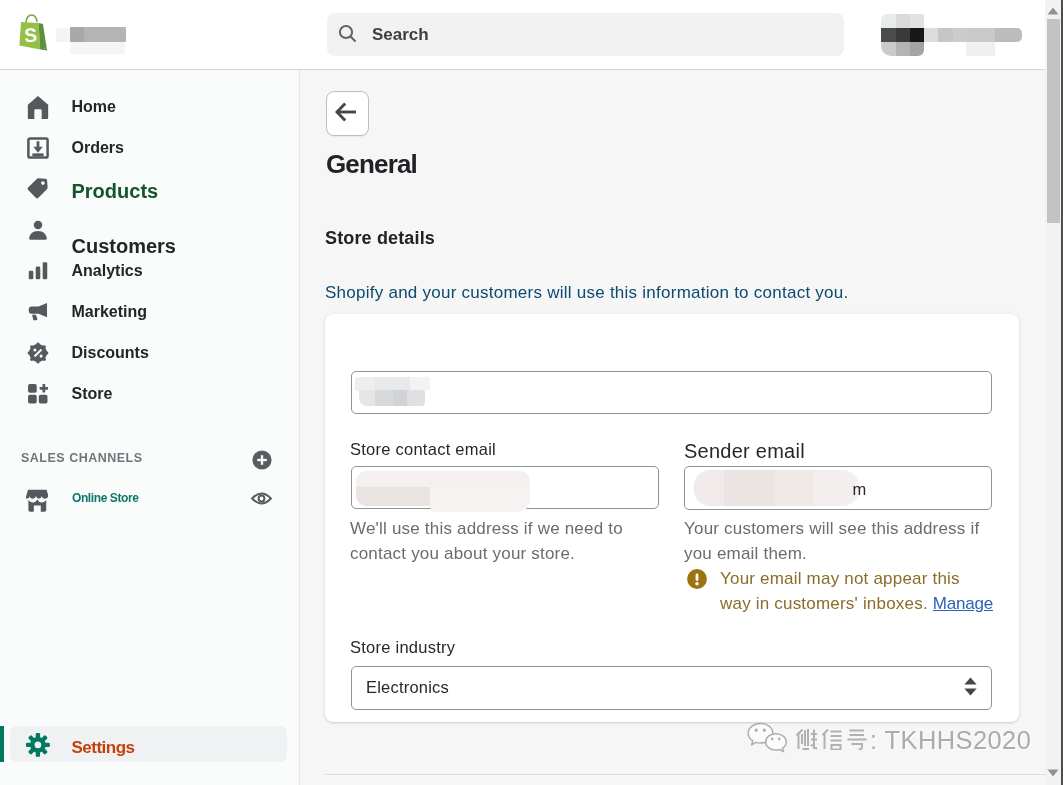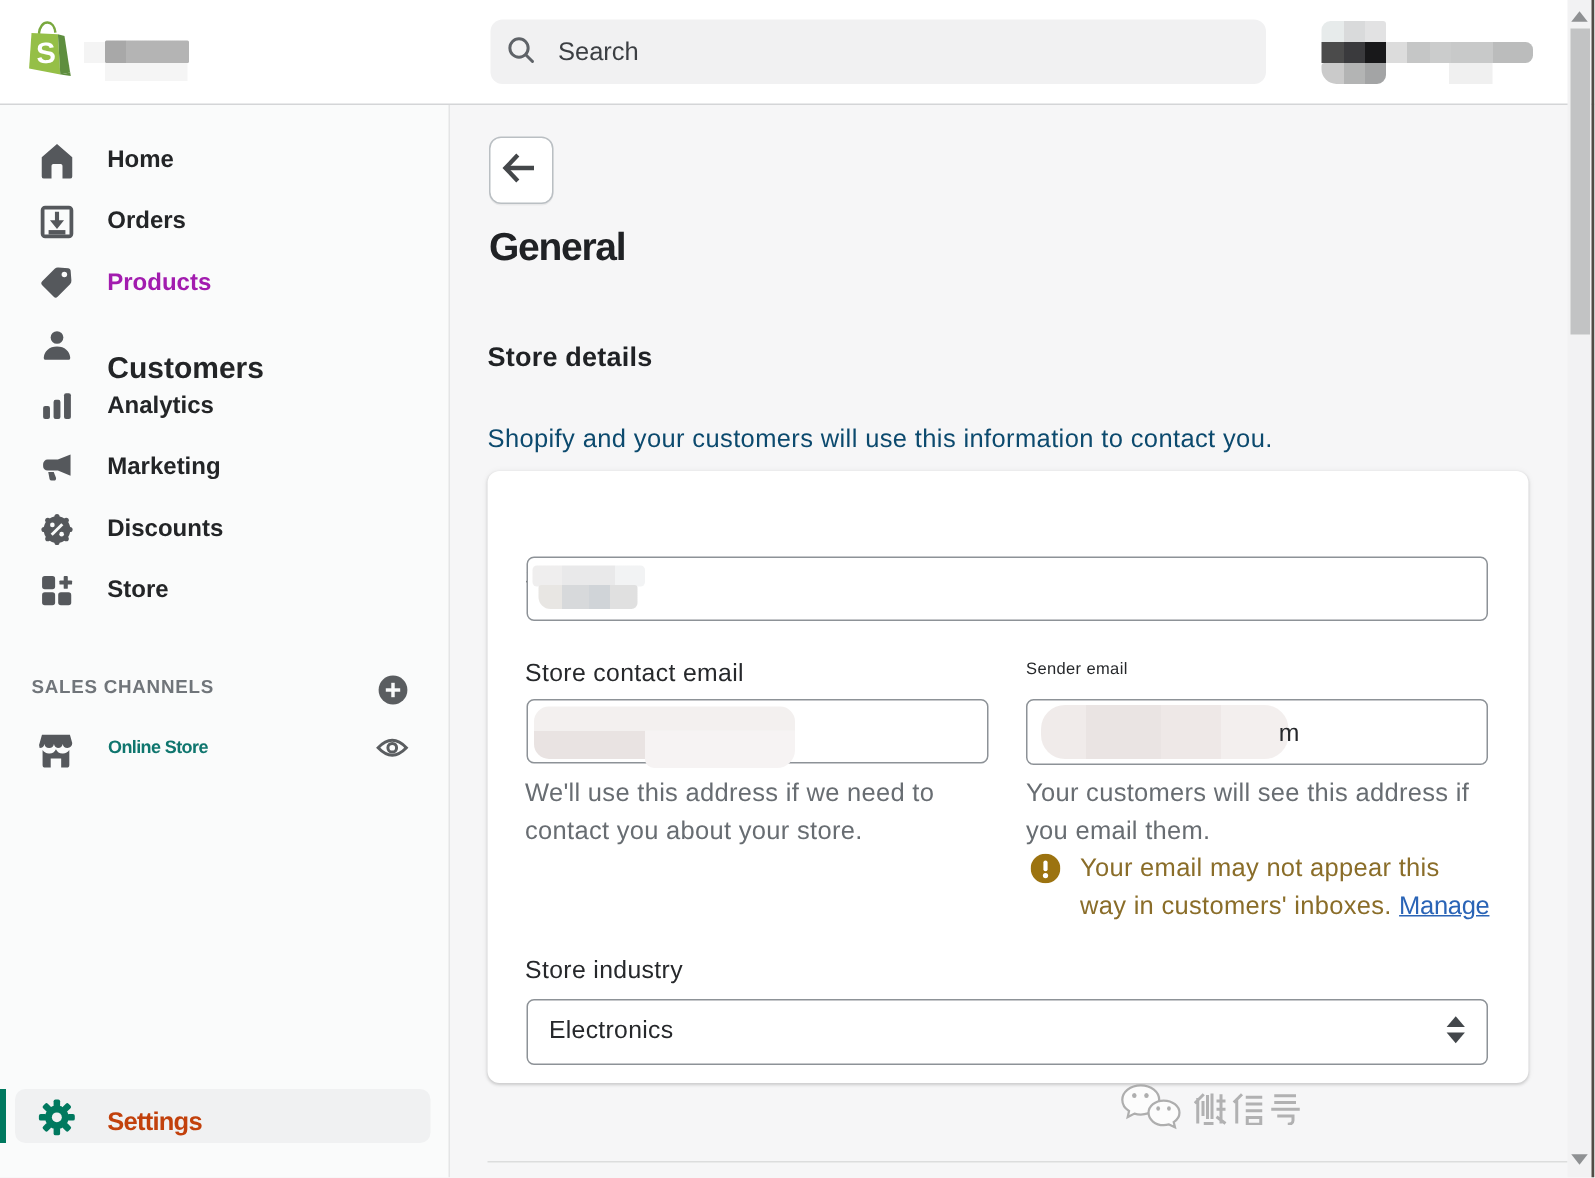--- a/index.html
+++ b/index.html
@@ -24,21 +24,21 @@
 
 <div class="abs" style="left:56px;top:28px;width:14px;height:14px;background:#f4f4f4;"></div>
 <div class="abs" style="left:70px;top:27px;width:56px;height:15px;background:linear-gradient(90deg,#a8a8a8 0 14px,#b4b4b4 14px 100%);border-radius:1px;"></div>
 <div class="abs" style="left:70px;top:42px;width:55px;height:12px;background:#f5f5f5;"></div>
 
 <div class="abs" style="left:327px;top:13px;width:517px;height:43px;background:#f1f1f2;border-radius:8px;"></div>
 <svg class="abs" style="left:338px;top:24px;" width="19" height="19" viewBox="0 0 19 19">
   <circle cx="8" cy="8" r="6.1" fill="none" stroke="#5f6368" stroke-width="2"></circle>
   <line x1="12.5" y1="12.5" x2="17" y2="17" stroke="#5f6368" stroke-width="2" stroke-linecap="round"></line>
 </svg>
-<div class="txt" style="left:372px;top:25.9px;font-size:17px;color:#3c3f43;">Search</div>
+<div class="txt" style="left:372px;top:25.9px;font-size:17px;color:#3c3f43;font-weight:bold;">Search</div>
 
 <div class="abs" style="left:881px;top:14px;width:43px;height:14px;background:linear-gradient(90deg,#e7ebeb 0 15px,#d9dadb 15px 29px,#e2e2e3 29px 100%);border-radius:6px 2px 0 0;"></div>
 <div class="abs" style="left:881px;top:28px;width:43px;height:14px;background:linear-gradient(90deg,#4b4b4b 0 15px,#3a3a3d 15px 29px,#18181a 29px 100%);"></div>
 <div class="abs" style="left:924px;top:28px;width:98px;height:14px;background:linear-gradient(90deg,#dcdcdc 0 14px,#c5c6c6 14px 29px,#cbcccc 29px 43px,#c8c9c9 43px 71px,#bbbcbc 71px 100%);border-radius:0 5px 5px 0;"></div>
 <div class="abs" style="left:881px;top:42px;width:43px;height:14px;background:linear-gradient(90deg,#cacaca 0 15px,#b3b4b4 15px 29px,#a3a4a5 29px 100%);border-radius:2px 0 6px 10px;"></div>
 <div class="abs" style="left:966px;top:42px;width:29px;height:14px;background:#f0f0f0;"></div>
 
 <div class="abs" style="left:0;top:70px;width:299px;height:715px;background:#fafbfb;border-right:1px solid #e4e5e6;"></div>
 
 <svg class="abs" style="left:26.1px;top:94.60000000000001px;" width="24" height="24.6" viewBox="0 0 21 21.5" fill="#55585c">
@@ -87,21 +87,21 @@
 <svg class="abs" style="left:26.1px;top:381.59999999999997px;" width="24" height="24.6" viewBox="0 0 21 21.5" fill="#55585c">
     <rect x="1.8" y="1.8" width="7.6" height="7.6" rx="1.6"></rect>
     <rect x="1.8" y="11.2" width="7.6" height="7.6" rx="1.6"></rect>
     <rect x="11.2" y="11.2" width="7.6" height="7.6" rx="1.6"></rect>
     <rect x="11.9" y="4.3" width="7.4" height="2.4" rx="0.5"></rect>
     <rect x="14.4" y="1.8" width="2.4" height="7.4" rx="0.5"></rect>
 </svg>
 
 <div class="txt" style="left:71.5px;top:99px;font-size:16px;font-weight:600;color:#232527;">Home</div>
 <div class="txt" style="left:71.5px;top:140px;font-size:16px;font-weight:600;color:#232527;">Orders</div>
-<div class="txt" style="left:71.5px;top:181px;font-size:16px;font-weight:600;color:#a21caf;">Products</div>
+<div class="txt" style="left:71.5px;top:181px;font-size:20px;font-weight:600;color:#14532d;">Products</div>
 <div class="txt" style="left:71.5px;top:236px;font-size:20px;font-weight:600;color:#232527;">Customers</div>
 <div class="txt" style="left:71.5px;top:263px;font-size:16px;font-weight:600;color:#232527;">Analytics</div>
 <div class="txt" style="left:71.5px;top:304px;font-size:16px;font-weight:600;color:#232527;">Marketing</div>
 <div class="txt" style="left:71.5px;top:345px;font-size:16px;font-weight:600;color:#232527;">Discounts</div>
 <div class="txt" style="left:71.5px;top:386px;font-size:16px;font-weight:600;color:#232527;">Store</div>
 
 <div class="txt" style="left:21px;top:452px;font-size:12.5px;font-weight:600;letter-spacing:0.5px;color:#70757a;">SALES CHANNELS</div>
 <svg class="abs" style="left:251.7px;top:449.6px;" width="20" height="20" viewBox="0 0 20 20">
   <circle cx="10" cy="10" r="9.6" fill="#5a5d60"></circle>
   <line x1="10" y1="5.2" x2="10" y2="14.8" stroke="#fafbfb" stroke-width="2.3"></line>
@@ -152,21 +152,21 @@
 <div class="txt" style="left:325px;top:284px;font-size:17px;letter-spacing:0.25px;color:#0c4a6e;">Shopify and your customers will use this information to contact you.</div>
 
 <div class="abs" style="left:324.5px;top:314px;width:694px;height:407.5px;background:#ffffff;border-radius:8px;box-shadow:0 0 5px rgba(23,24,24,0.05),0 1px 2px rgba(0,0,0,0.15);"></div>
 
 <div class="txt" style="left:350px;top:346.2px;font-size:16.5px;letter-spacing:0.25px;color:#26282b;margin-top:31px;">Store name</div>
 <div class="abs" style="left:350.5px;top:370.5px;width:639px;height:41px;background:#fff;border:1px solid #8d9297;border-radius:5px;"></div>
 <div class="abs" style="left:355px;top:377px;width:75px;height:14px;background:linear-gradient(90deg,#efeeee 0 20px,#e9e9ea 20px 55px,#f2f3f4 55px 100%);border-radius:3px;"></div>
 <div class="abs" style="left:359px;top:390px;width:66px;height:16px;background:linear-gradient(90deg,#e8e6e3 0 16px,#d7d9db 16px 34px,#d0d4d8 34px 48px,#e0e0e0 48px 100%);border-radius:2px 2px 4px 8px;"></div>
 
 <div class="txt" style="left:350px;top:441.2px;font-size:16.5px;letter-spacing:0.25px;color:#26282b;">Store contact email</div>
-<div class="txt" style="left:684px;top:441.2px;font-size:11px;letter-spacing:0.25px;color:#26282b;">Sender email</div>
+<div class="txt" style="left:684px;top:441.2px;font-size:20px;letter-spacing:0.25px;color:#26282b;">Sender email</div>
 
 <div class="abs" style="left:350.5px;top:466px;width:306px;height:41px;background:#fff;border:1px solid #8d9297;border-radius:5px;"></div>
 <div class="abs" style="left:684px;top:466px;width:306px;height:42px;background:#fff;border:1px solid #8d9297;border-radius:5px;"></div>
 
 <div class="abs" style="left:356px;top:471px;width:174px;height:35px;border-radius:10px;background:linear-gradient(180deg,#f3f0ef 0 16px,#e9e3e2 16px 100%);"></div>
 <div class="abs" style="left:430px;top:487px;width:100px;height:25px;background:#f6f3f3;border-radius:0 0 12px 6px;"></div>
 
 <div class="abs" style="left:694px;top:470px;width:165px;height:36px;border-radius:16px;background:linear-gradient(90deg,#f0ebea 0 30px,#eae4e3 30px 80px,#eee8e7 80px 120px,#f3efee 120px 100%);"></div>
 <div class="txt" style="left:852.5px;top:480.6px;font-size:16.5px;color:#26282b;">m</div>
 
@@ -203,20 +203,21 @@
       <ellipse cx="32.3" cy="17.0" rx="1.25" ry="1.45"></ellipse>
     </g>
   </svg>
   <svg class="abs" style="left:49px;top:5.5px;" width="78" height="22" viewBox="0 0 78 22">
     <g stroke="#a6a6a6" stroke-width="2" fill="none">
       <path d="M2.5 4 L2.5 21 M0.5 7.5 L6.5 1.5 M6 6 L6 16 M9 2 L9 18 M12 1 L12 18 M6.5 21 L13 21 M15 6 L21 6 M15 11.5 L21 11.5 M18 1.5 L18 21 M15 16.5 L21 21"></path>
       <path d="M28.5 4.5 L28.5 21 M26.5 7 L32 1.5 M34.5 3.5 L45.5 3.5 M34.5 8 L45.5 8 M34.5 12.5 L45.5 12.5 M35.5 17 L44.5 17 L44.5 21.5 L35.5 21.5 Z"></path>
       <path d="M53.5 2.5 L68 2.5 M53.5 7 L68 7 M51.5 11.5 L70.5 11.5 M55.5 16 L66 16 L66 19 Q66 21.5 62.5 21.5"></path>
     </g>
   </svg>
+  <div class="txt" style="left:123px;top:5.7px;font-size:25.5px;letter-spacing:0.4px;color:#9e9e9e;text-shadow:1.4px 1.4px 0 rgba(255,255,255,0.95);">: TKHHS2020</div>
 </div>
 
 <div class="abs" style="left:1045px;top:0;width:16px;height:785px;background:#f2f2f3;"></div>
 <svg class="abs" style="left:1047px;top:7px;" width="12" height="8" viewBox="0 0 12 8">
     <path d="M6 0.5 L11.5 7.5 L0.5 7.5 Z" fill="#8f9193"></path>
   </svg>
 <div class="abs" style="left:1046.5px;top:19px;width:13.5px;height:204px;background:#c2c3c4;"></div>
 <svg class="abs" style="left:1047px;top:769px;" width="12" height="8" viewBox="0 0 12 8">
     <path d="M0.5 0.5 L11.5 0.5 L6 7.5 Z" fill="#8f9193"></path>
   </svg>

